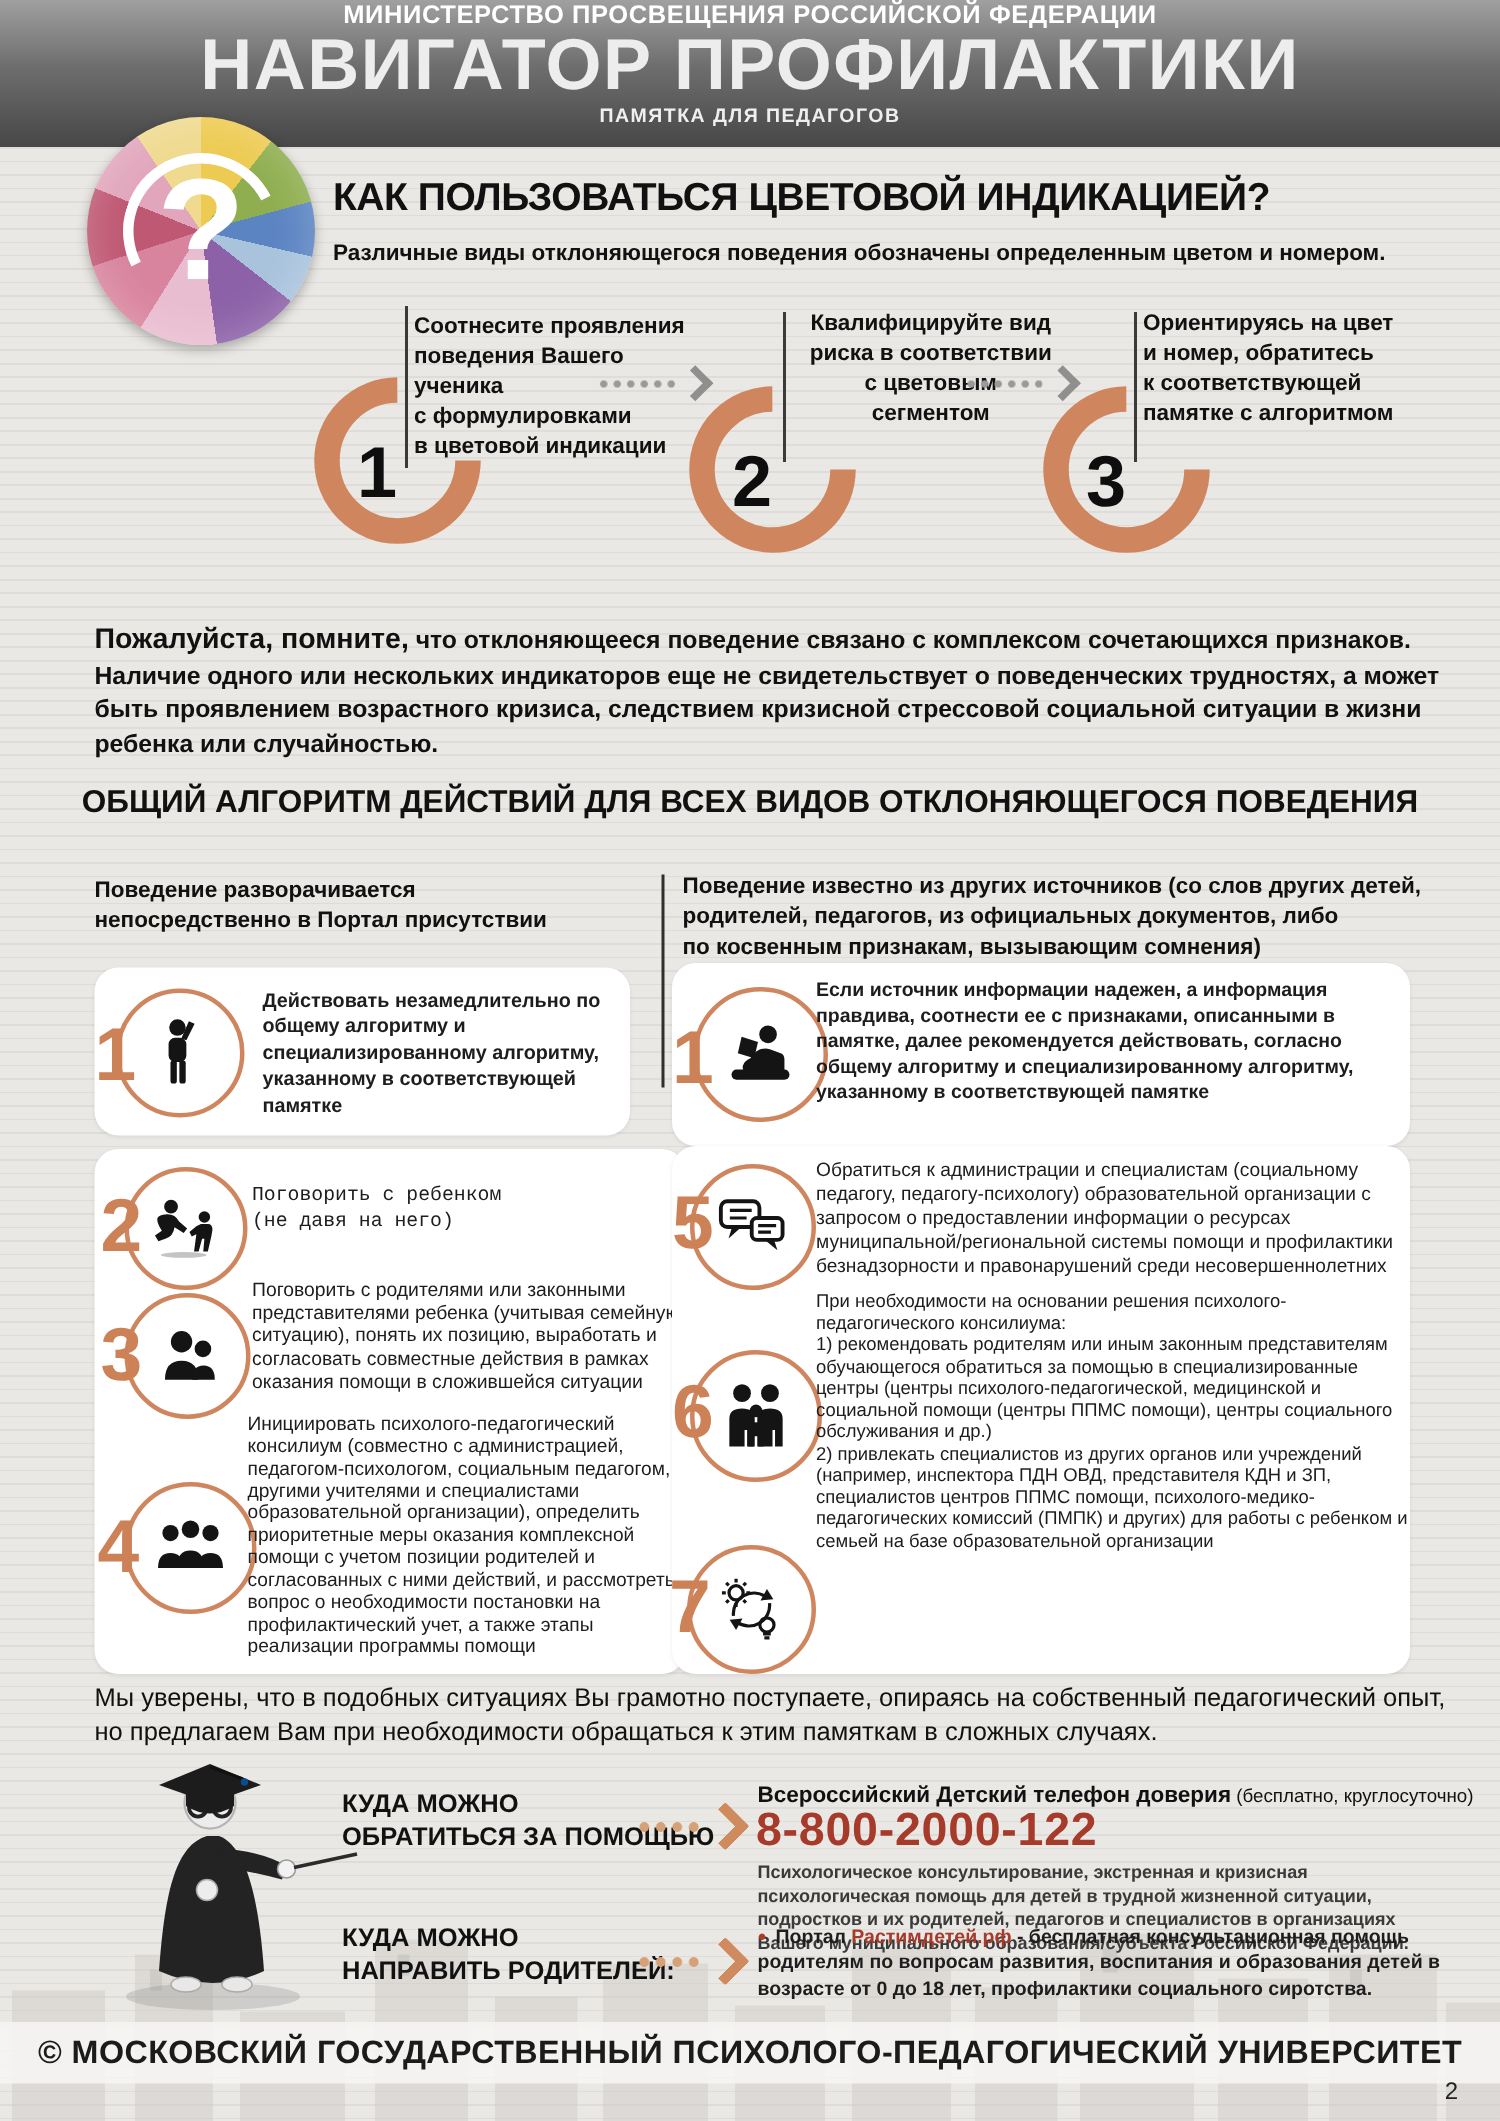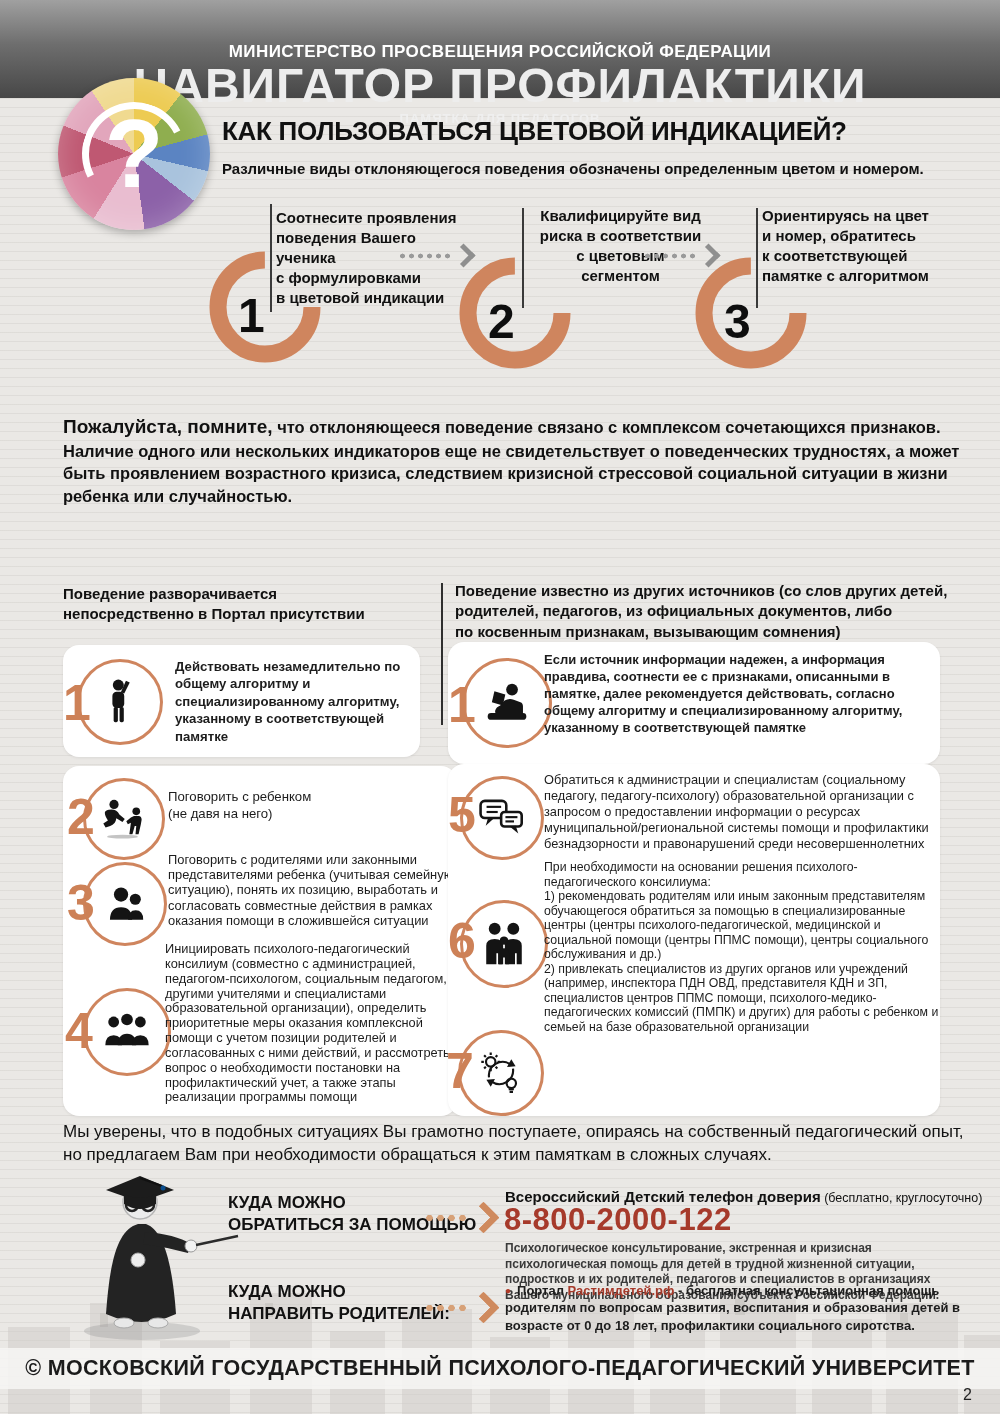--- a/index.html
+++ b/index.html
@@ -6,21 +6,21 @@
   .page{position:relative;width:1000px;height:1414px;margin:0 auto;background:#eae8e5;
         font-family:"Liberation Sans",sans-serif;color:#111;overflow:hidden;}
   .page::before{content:"";position:absolute;left:0;top:98px;right:0;bottom:0;pointer-events:none;
         background:repeating-linear-gradient(180deg,rgba(176,173,168,.20) 0 1px,transparent 1px 9px);}
   .abs{position:absolute;}
   .pre{white-space:pre-line;}
 
   
   .header{position:absolute;left:0;top:0;width:1000px;height:98px;text-align:center;
           background:linear-gradient(180deg,#a0a0a0 0%,#6e6e6e 45%,#474747 100%);color:#fff;}
-  .h-min{font-size:17px;font-weight:bold;letter-spacing:.4px;margin-top:42px;}
+  .h-min{font-size:17px;font-weight:bold;letter-spacing:.4px;}
   .h-title{font-size:48px;font-weight:bold;color:#ededed;line-height:1.02;letter-spacing:1px;}
   .h-sub{font-size:13px;font-weight:bold;letter-spacing:1px;color:#efefef;}
 
   
   .logo{position:absolute;left:58px;top:78px;width:152px;height:152px;border-radius:50%;
         background:conic-gradient(from 0deg,#edcb52 0 38deg,#8fae4f 38deg 75deg,#5b84c2 75deg 103deg,
         #a9c3dd 103deg 128deg,#8c61a8 128deg 172deg,#e9bdd0 172deg 212deg,#d9849f 212deg 252deg,
         #bf5872 252deg 292deg,#e2a6bc 292deg 326deg,#f0da90 326deg 360deg);
         box-shadow:0 3px 8px rgba(0,0,0,.28), inset 0 0 30px rgba(255,255,255,.25);}
   .logo::after{content:"";position:absolute;inset:24px;border:7px solid transparent;
@@ -164,20 +164,21 @@
   <div class="leader" style="left:756px;top:208px;height:100px;"></div>
   <div class="cring" style="left:688px;top:250px;">
     <svg width="126" height="126" viewBox="0 0 126 126">
         <circle cx="63" cy="63" r="47" fill="none" stroke="#cf855e" stroke-width="17" stroke-dasharray="221 75"></circle>
       </svg>
     <span class="cnum">3</span>
   </div>
 
   <p class="reminder"><span class="lead">Пожалуйста, помните,</span> <span>что отклоняющееся поведение связано с комплексом сочетающихся признаков. Наличие одного или нескольких индикаторов еще не свидетельствует о поведенческих трудностях, а может быть проявлением возрастного кризиса, следствием кризисной стрессовой социальной ситуации в жизни ребенка или случайностью.</span></p>
 
+  <h2 class="algo-heading" style="margin:0;">ОБЩИЙ АЛГОРИТМ ДЕЙСТВИЙ ДЛЯ ВСЕХ ВИДОВ ОТКЛОНЯЮЩЕГОСЯ ПОВЕДЕНИЯ</h2>
 
   <div class="colhead pre" style="left:63px;top:584px;width:380px;">Поведение разворачивается
 непосредственно в Портал присутствии</div>
   <div class="colhead pre" style="left:455px;top:581px;width:500px;">Поведение известно из других источников (со слов других детей,
 родителей, педагогов, из официальных документов, либо
 по косвенным признакам, вызывающим сомнения)</div>
   <div class="divider"></div>
 
   <div class="wbox" style="left:63px;top:645px;width:357px;height:112px;">
     <div class="ring" style="left:14px;top:14px;width:80px;height:80px;">
@@ -219,21 +220,21 @@
           <g class="ink">
         <circle cx="17" cy="7" r="6"></circle>
         <path d="M10 14 q10 -2 14 6 l7 6 -3 4 -8 -5 q-1 8 -8 10 l-6 2 -3 -5 6 -4 q-4 -6 -4 -10 q0 -3 5 -4z"></path>
         <circle cx="46" cy="16" r="5"></circle>
         <path d="M43 22 h6 q4 0 4 5 l-1 6 -3 13 h-4 l1 -11 h-2 l-3 11 h-4 l2 -15 -4 2 -2 -4 6 -5z"></path>
         <ellipse cx="28" cy="49" rx="20" ry="2.5" opacity=".25"></ellipse>
       </g>
         </svg>
     </div>
     <span class="bignum" style="left:4px;top:26px;">2</span>
-    <div class="stext pre" style="left:105px;top:22px;width:280px;font-size:13.2px;line-height:1.3;">Поговорить с ребенком
+    <div class="stext pre" style="left:105px;top:22px;width:280px;font-size:13.2px;line-height:1.3;font-family:Liberation Mono, monospace;">Поговорить с ребенком
 (не давя на него)</div>
 
     <div class="ring" style="left:20px;top:96px;width:78px;height:78px;">
       <svg width="44" height="38" viewBox="0 0 54 48">
           <g class="ink">
         <circle cx="22" cy="12" r="9"></circle>
             <path d="M8 44 q0 -16 14 -16 q14 0 14 16z"></path>
         <circle cx="40" cy="18" r="7"></circle>
             <path d="M31 44 q0 -12 9.5 -12 q9.5 0 9.5 12z"></path>
       </g>

